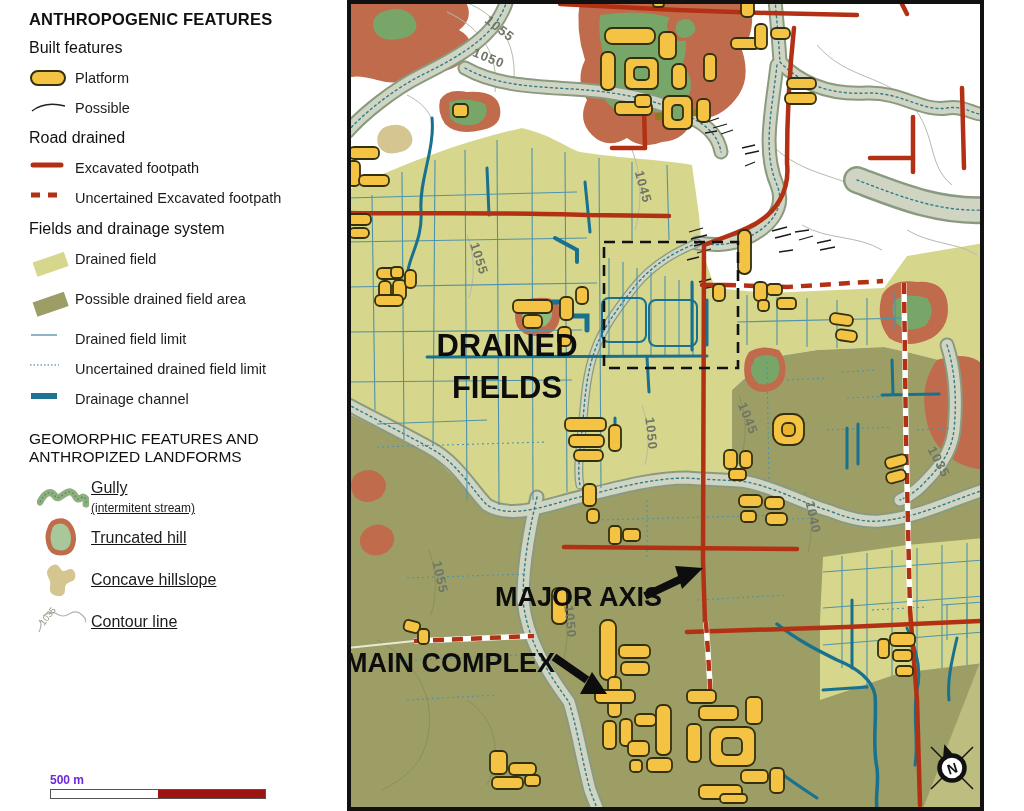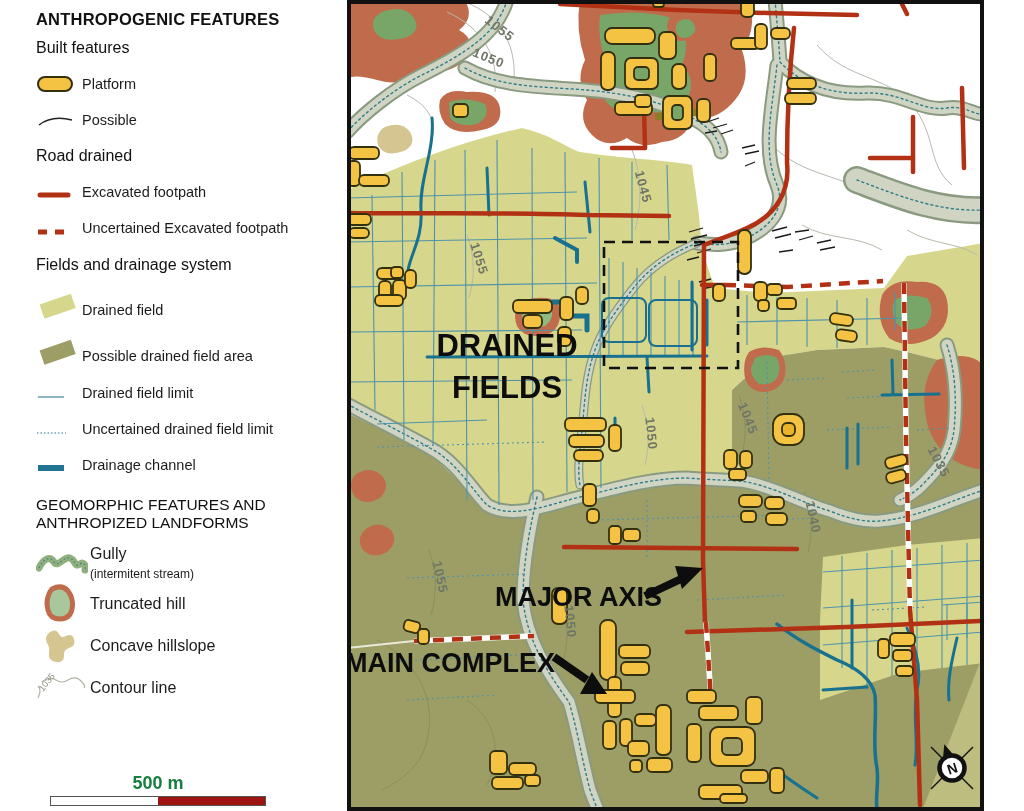--- a/index.html
+++ b/index.html
@@ -1,30 +1,30 @@
 <!DOCTYPE html>
 <html><head>
 <meta charset="utf-8">
 <style>
   html,body{margin:0;padding:0;background:#ffffff;}
   .page{position:relative;width:1024px;height:811px;background:#ffffff;
         font-family:"Liberation Sans",sans-serif;overflow:hidden;}
   
-  .legend{position:absolute;left:36px;top:6px;width:304px;color:#111;}
+  .legend{position:absolute;left:29px;top:6px;width:304px;color:#111;}
   .lg-main-title{font-size:16.5px;font-weight:700;letter-spacing:.2px;margin:4px 0 10px 0;}
   .lg-sub{font-size:16px;font-weight:400;margin:8px 0 2px 0;}
-  .lg-row{display:flex;align-items:flex-end;margin:18px 0;}
+  .lg-row{display:flex;align-items:flex-start;margin:12px 0;}
   .lg-ic{width:46px;min-width:46px;display:flex;justify-content:flex-start;align-items:center;}
   .lg-lab{font-size:14.5px;color:#1c1c1c;line-height:1.25;}
   .lg-geo-title{font-size:15.5px;font-weight:400;line-height:1.18;margin:22px 0 12px 0;}
-  .geo-row{display:flex;align-items:center;margin:2px 0;}
+  .geo-row{display:flex;align-items:center;margin:2px 8px;text-decoration:underline;}
   .geo-ic{width:54px;min-width:54px;display:flex;justify-content:flex-start;}
   
   .scalebar{position:absolute;left:50px;top:773px;width:216px;}
-  .scalebar .lab{font-size:18px;font-weight:700;color:#15803d;text-align:center;margin-bottom:2px;}
+  .scalebar .lab{font-size:12px;font-weight:700;color:#6d28d9;text-align:left;margin-bottom:2px;}
   .scalebar .bar{display:flex;height:8px;border:1px solid #555;}
   .scalebar .half-w{flex:1;background:#ffffff;}
   .scalebar .half-r{flex:1;background:#9e1410;}
   
   .map{position:absolute;left:347px;top:0;width:637px;height:811px;background:#fff;}
   svg text{user-select:none;}
   .maplabel{font-family:"Liberation Sans",sans-serif;font-weight:800;fill:#0d0d0d;}
   .contlab{font-family:"Liberation Sans",sans-serif;font-weight:600;fill:#6f7566;letter-spacing:1px;}
 </style>
 </head>

